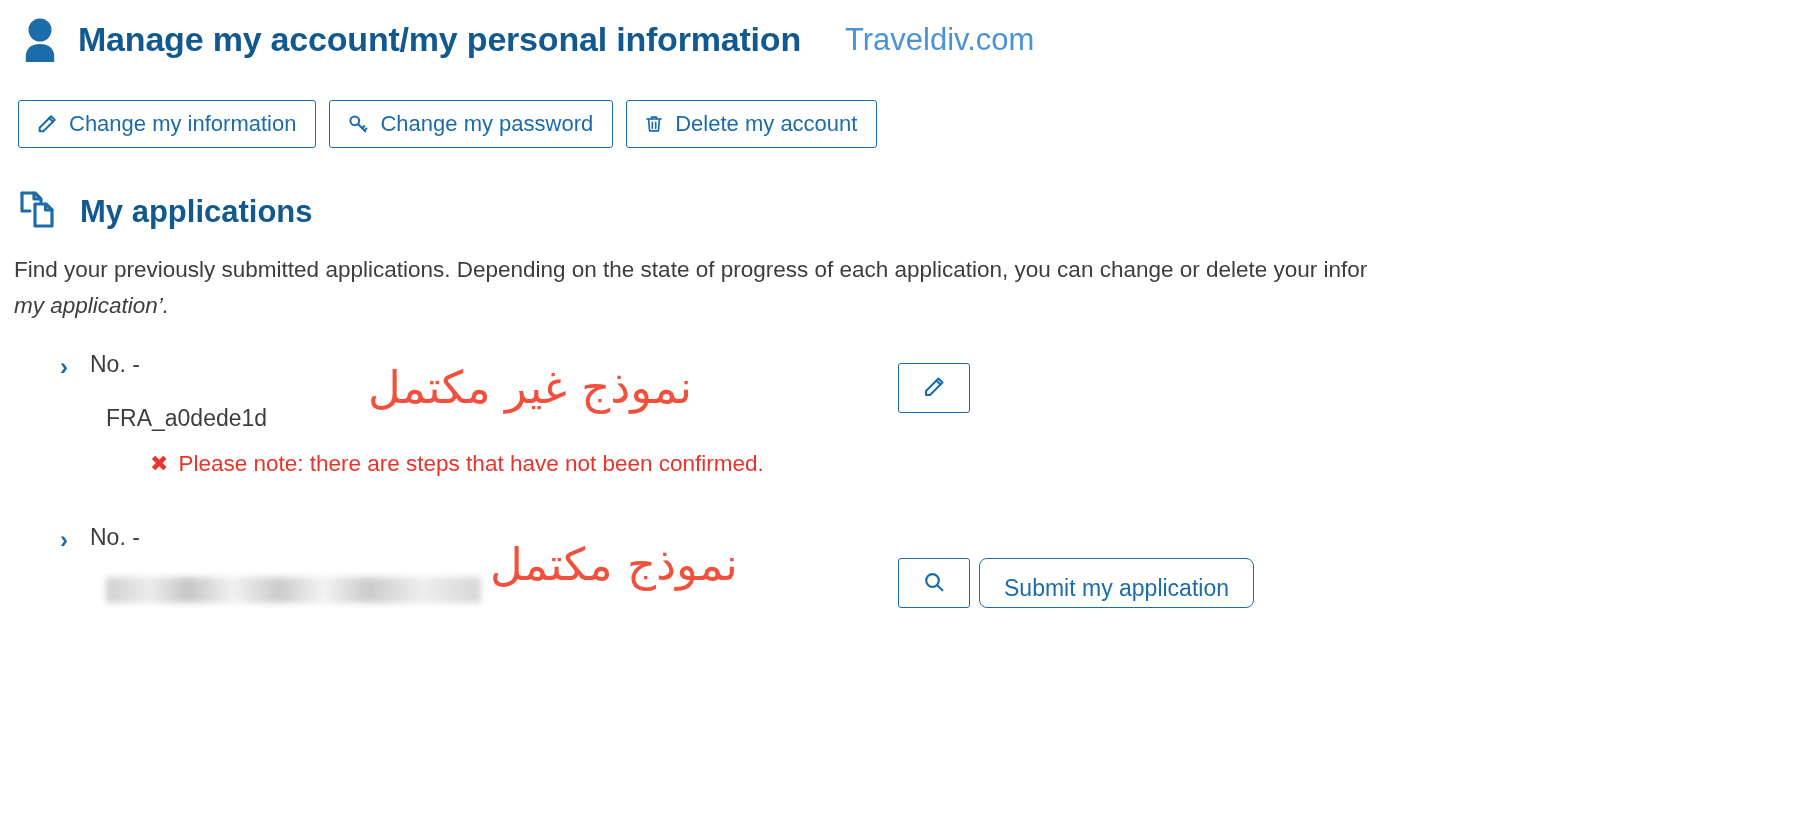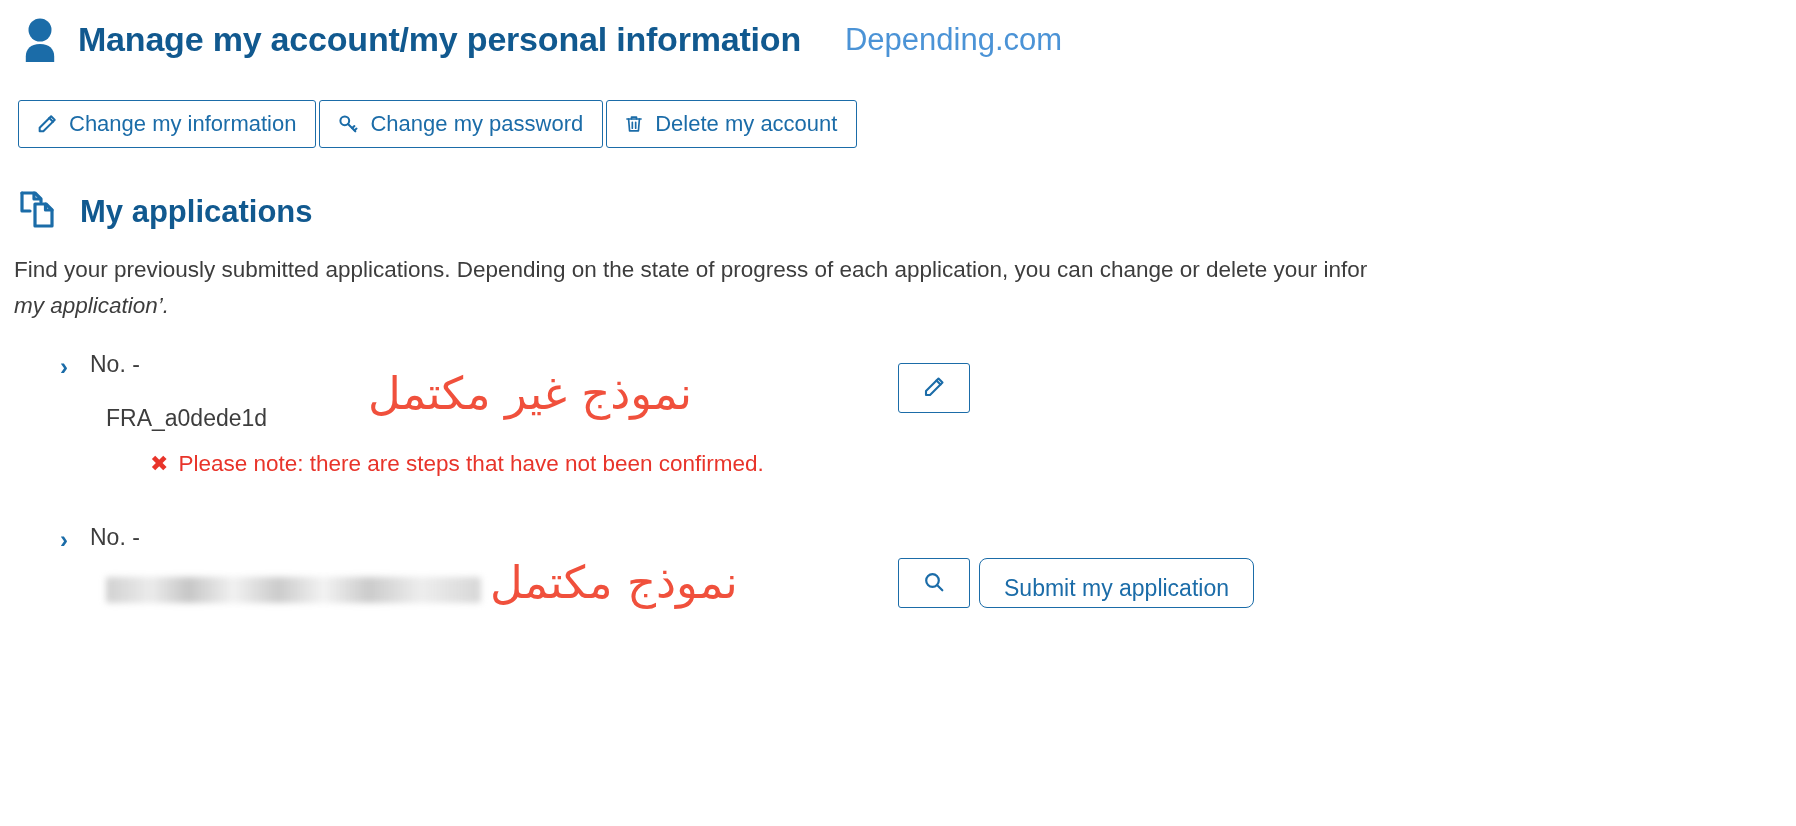--- a/index.html
+++ b/index.html
@@ -53,21 +53,21 @@
     font-size: 31px;
     color: #4b93d6;
     white-space: nowrap;
     margin-left: 28px;
     font-weight: 400;
   }
 
   
   .actions {
     display: flex;
-    gap: 3px;
+    gap: 13px;
     padding: 34px 0 0 18px;
   }
   .btn {
     display: inline-flex;
     align-items: center;
     gap: 11px;
     border: 1.6px solid #1b6ca8;
     background: #ffffff;
     color: #1b6ca8;
     font-size: 22px;
@@ -159,22 +159,22 @@
   }
 
   .annot {
     color: #f0503c;
     font-size: 45px;
     direction: rtl;
     font-family: "DejaVu Sans", sans-serif;
     line-height: 1;
     white-space: nowrap;
   }
-  .annot-1 { position: absolute; left: 368px; top: 22px; }
-  .annot-2 { position: absolute; left: 490px; top: 38px; }
+  .annot-1 { position: absolute; left: 368px; top: 16px; }
+  .annot-2 { position: absolute; left: 490px; top: 20px; }
 
   .alert {
     position: absolute;
     left: 150px;
     top: 102px;
     color: #e8342a;
     font-size: 22.5px;
     white-space: nowrap;
     display: flex;
     align-items: baseline;
@@ -225,21 +225,21 @@
 <div class="page">
 
   <div class="header-row">
     <span class="user-icon">
       <svg width="40" height="46" viewBox="0 0 40 46" aria-hidden="true">
         <circle cx="20" cy="13" r="11.5" fill="#1b6ca8"></circle>
         <path d="M20 27c-9.6 0-14.2 5.4-14.2 12.4V45h28.4v-5.6C34.2 32.4 29.6 27 20 27z" fill="#1b6ca8"></path>
       </svg>
     </span>
     <h1 class="page-title">Manage my account/my personal information</h1>
-    <span class="brand">Depending.com</span>
+    <span class="brand">Traveldiv.com</span>
   </div>
 
   <div class="actions">
 
     <button class="btn">
       <span class="ic">
         <svg width="22" height="22" viewBox="0 0 24 24" fill="none" stroke="#1b6ca8" stroke-width="2.2" stroke-linecap="round" stroke-linejoin="round" aria-hidden="true">
           <path d="M16.5 3.5l4 4L8 20H4v-4z"></path>
           <path d="M14.5 5.5l4 4"></path>
         </svg>

